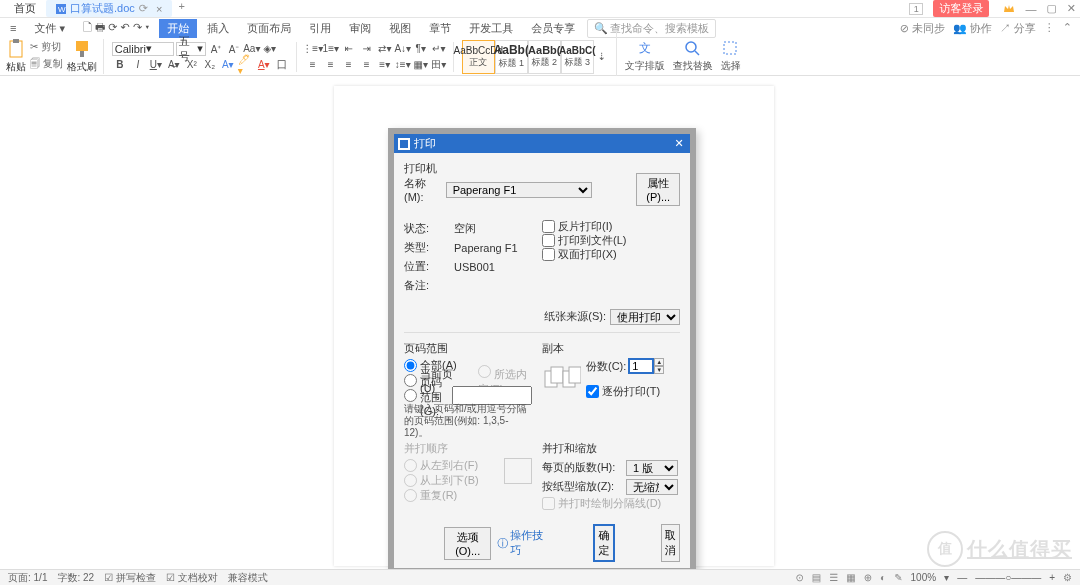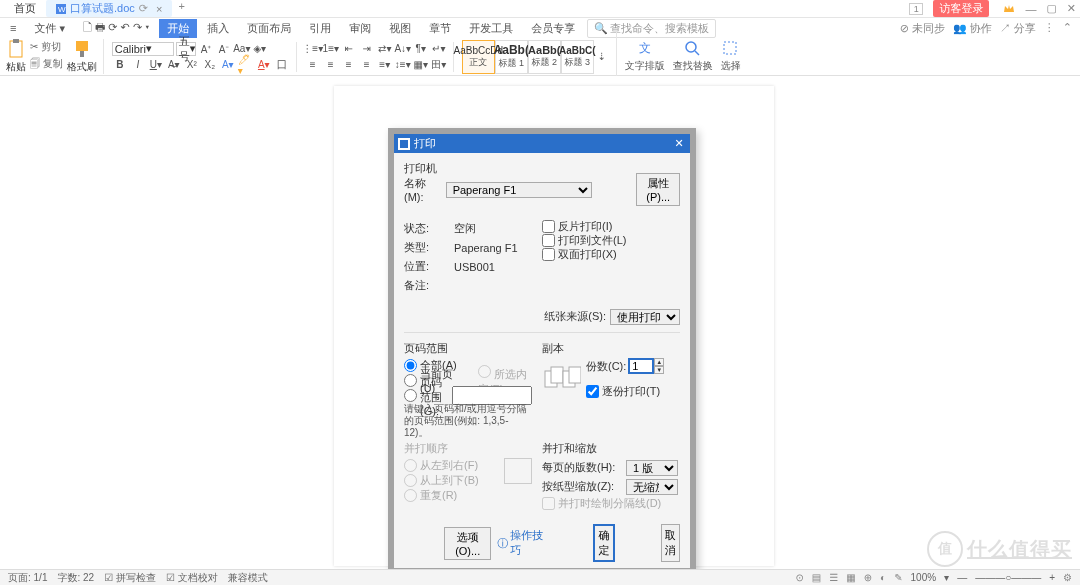--- a/index.html
+++ b/index.html
@@ -25,21 +25,21 @@
 
 
 .ribbon { height: 38px; background: #fff; border-bottom: 1px solid #e0e0e0; display: flex; align-items: center; padding: 0 6px; gap: 2px; }
 .ribbon .paste-section { display: flex; align-items: center; gap: 4px; border-right: 1px solid #e5e5e5; padding-right: 6px; }
 .ribbon .paste-big { display: flex; flex-direction: column; align-items: center; font-size: 10px; gap: 1px; }
 .ribbon .small-stack { display: flex; flex-direction: column; gap: 2px; font-size: 10px; color: #666; }
 .ribbon .font-section { display: flex; flex-direction: column; gap: 2px; padding: 0 6px; border-right: 1px solid #e5e5e5; }
 .ribbon .font-row { display: flex; align-items: center; gap: 2px; }
 .ribbon .font-combo { border: 1px solid #ccc; padding: 0 2px; display: flex; align-items: center; height: 14px; font-size: 11px; }
 .ribbon .font-combo.name { width: 62px; }
-.ribbon .font-combo.size { width: 20px; }
+.ribbon .font-combo.size { width: 30px; }
 .ribbon .btn { width: 16px; height: 14px; display: flex; align-items: center; justify-content: center; color: #555; font-size: 10px; }
 .ribbon .para-section { display: flex; flex-direction: column; gap: 2px; padding: 0 6px; border-right: 1px solid #e5e5e5; }
 .ribbon .styles { display: flex; align-items: center; padding: 8px 6px; border-right: 1px solid #e5e5e5; gap: 0; }
 .ribbon .style-box { border: 1px solid #ddd; width: 33px; height: 34px; display: flex; flex-direction: column; align-items: center; justify-content: center; font-size: 9px; }
 .ribbon .style-box .preview { font-size: 10px; }
 .ribbon .style-box.active { border-color: #fbb034; background: #fff8ee; }
 .ribbon .style-box .label { font-size: 9px; color: #555; }
 .ribbon .tools { display: flex; gap: 8px; padding: 0 6px; }
 .ribbon .tool { display: flex; flex-direction: column; align-items: center; font-size: 10px; color: #555; gap: 1px; }
 

